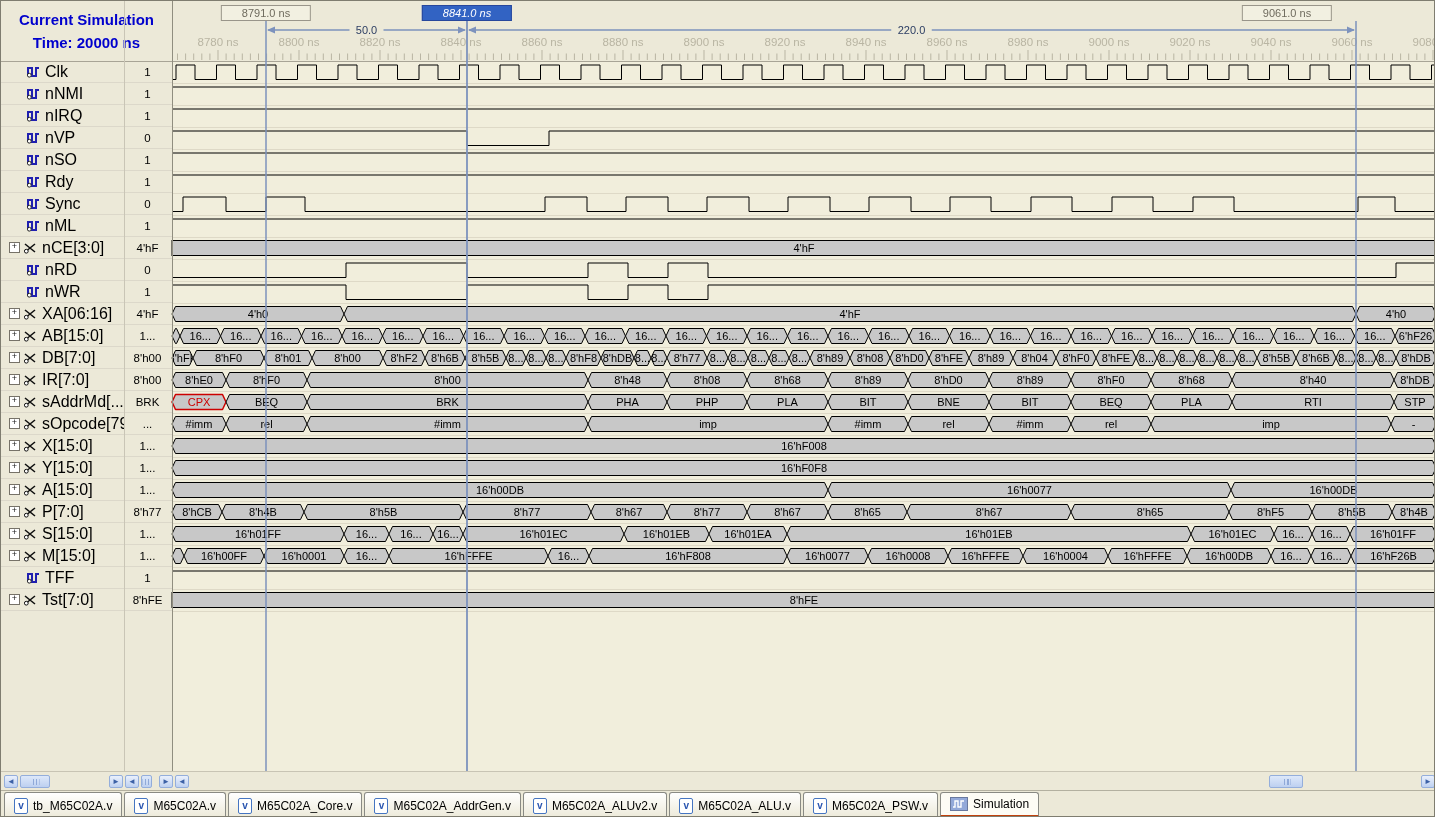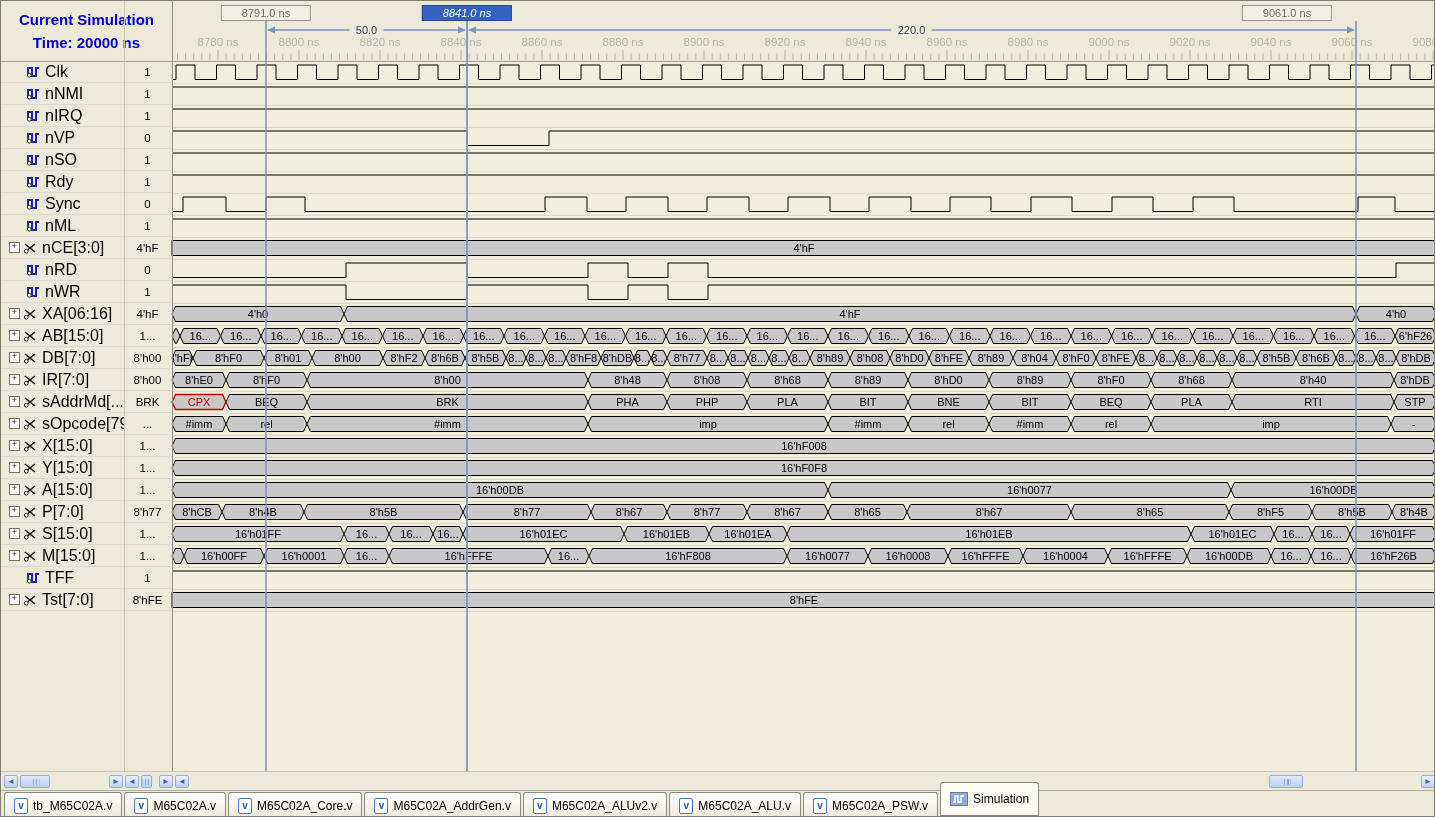--- a/index.html
+++ b/index.html
@@ -33,21 +33,21 @@
   .sthumb{position:absolute;top:3px;height:13px;box-sizing:border-box;border-radius:2px;
        background:repeating-linear-gradient(90deg,#c9daf5 0 3px,#aac1ea 3px 4px),linear-gradient(#dde8fa,#bdd0f0);
        background:linear-gradient(#dde8fa,#bdd0f0);border:1px solid #94aedb;}
   .sthumb i{position:absolute;left:50%;top:3px;width:9px;height:6px;transform:translateX(-50%);
        background:repeating-linear-gradient(90deg,#8fa9d8 0 1px,transparent 1px 3px);}
   #tabbar{position:absolute;left:0;top:789px;width:1435px;height:28px;background:#ece9d8;
        border-top:1px solid #b3b0a0;display:flex;align-items:flex-end;padding-left:2px;box-sizing:border-box;}
   .tab{height:25px;margin:0 1px;padding:0 9px;border:1px solid #898a84;border-bottom:none;
        border-radius:3px 3px 0 0;background:linear-gradient(#ffffff,#ece9d8);
        font-size:12px;color:#000;display:flex;align-items:center;gap:5px;white-space:nowrap;}
-  .tab.active{background:#fdfcf5;height:36px;border-bottom:3px solid #ec4899;box-sizing:border-box;}
+  .tab.active{background:#fdfcf5;height:26px;border-bottom:3px solid #c2410c;box-sizing:border-box;}
   .vicon{display:inline-block;width:12px;height:14px;background:#fff;border:1px solid #4575c2;
        border-radius:2px;color:#2a56b0;font-size:10px;font-weight:bold;line-height:13px;text-align:center;}
   .simicon{display:inline-flex;width:16px;height:12px;background:#93a9d9;border:1px solid #69799f;
        align-items:center;justify-content:center;}
   svg text{font-family:"Liberation Sans",sans-serif;}
 </style>
 </head>
 <body>
 
 <div id="app">

